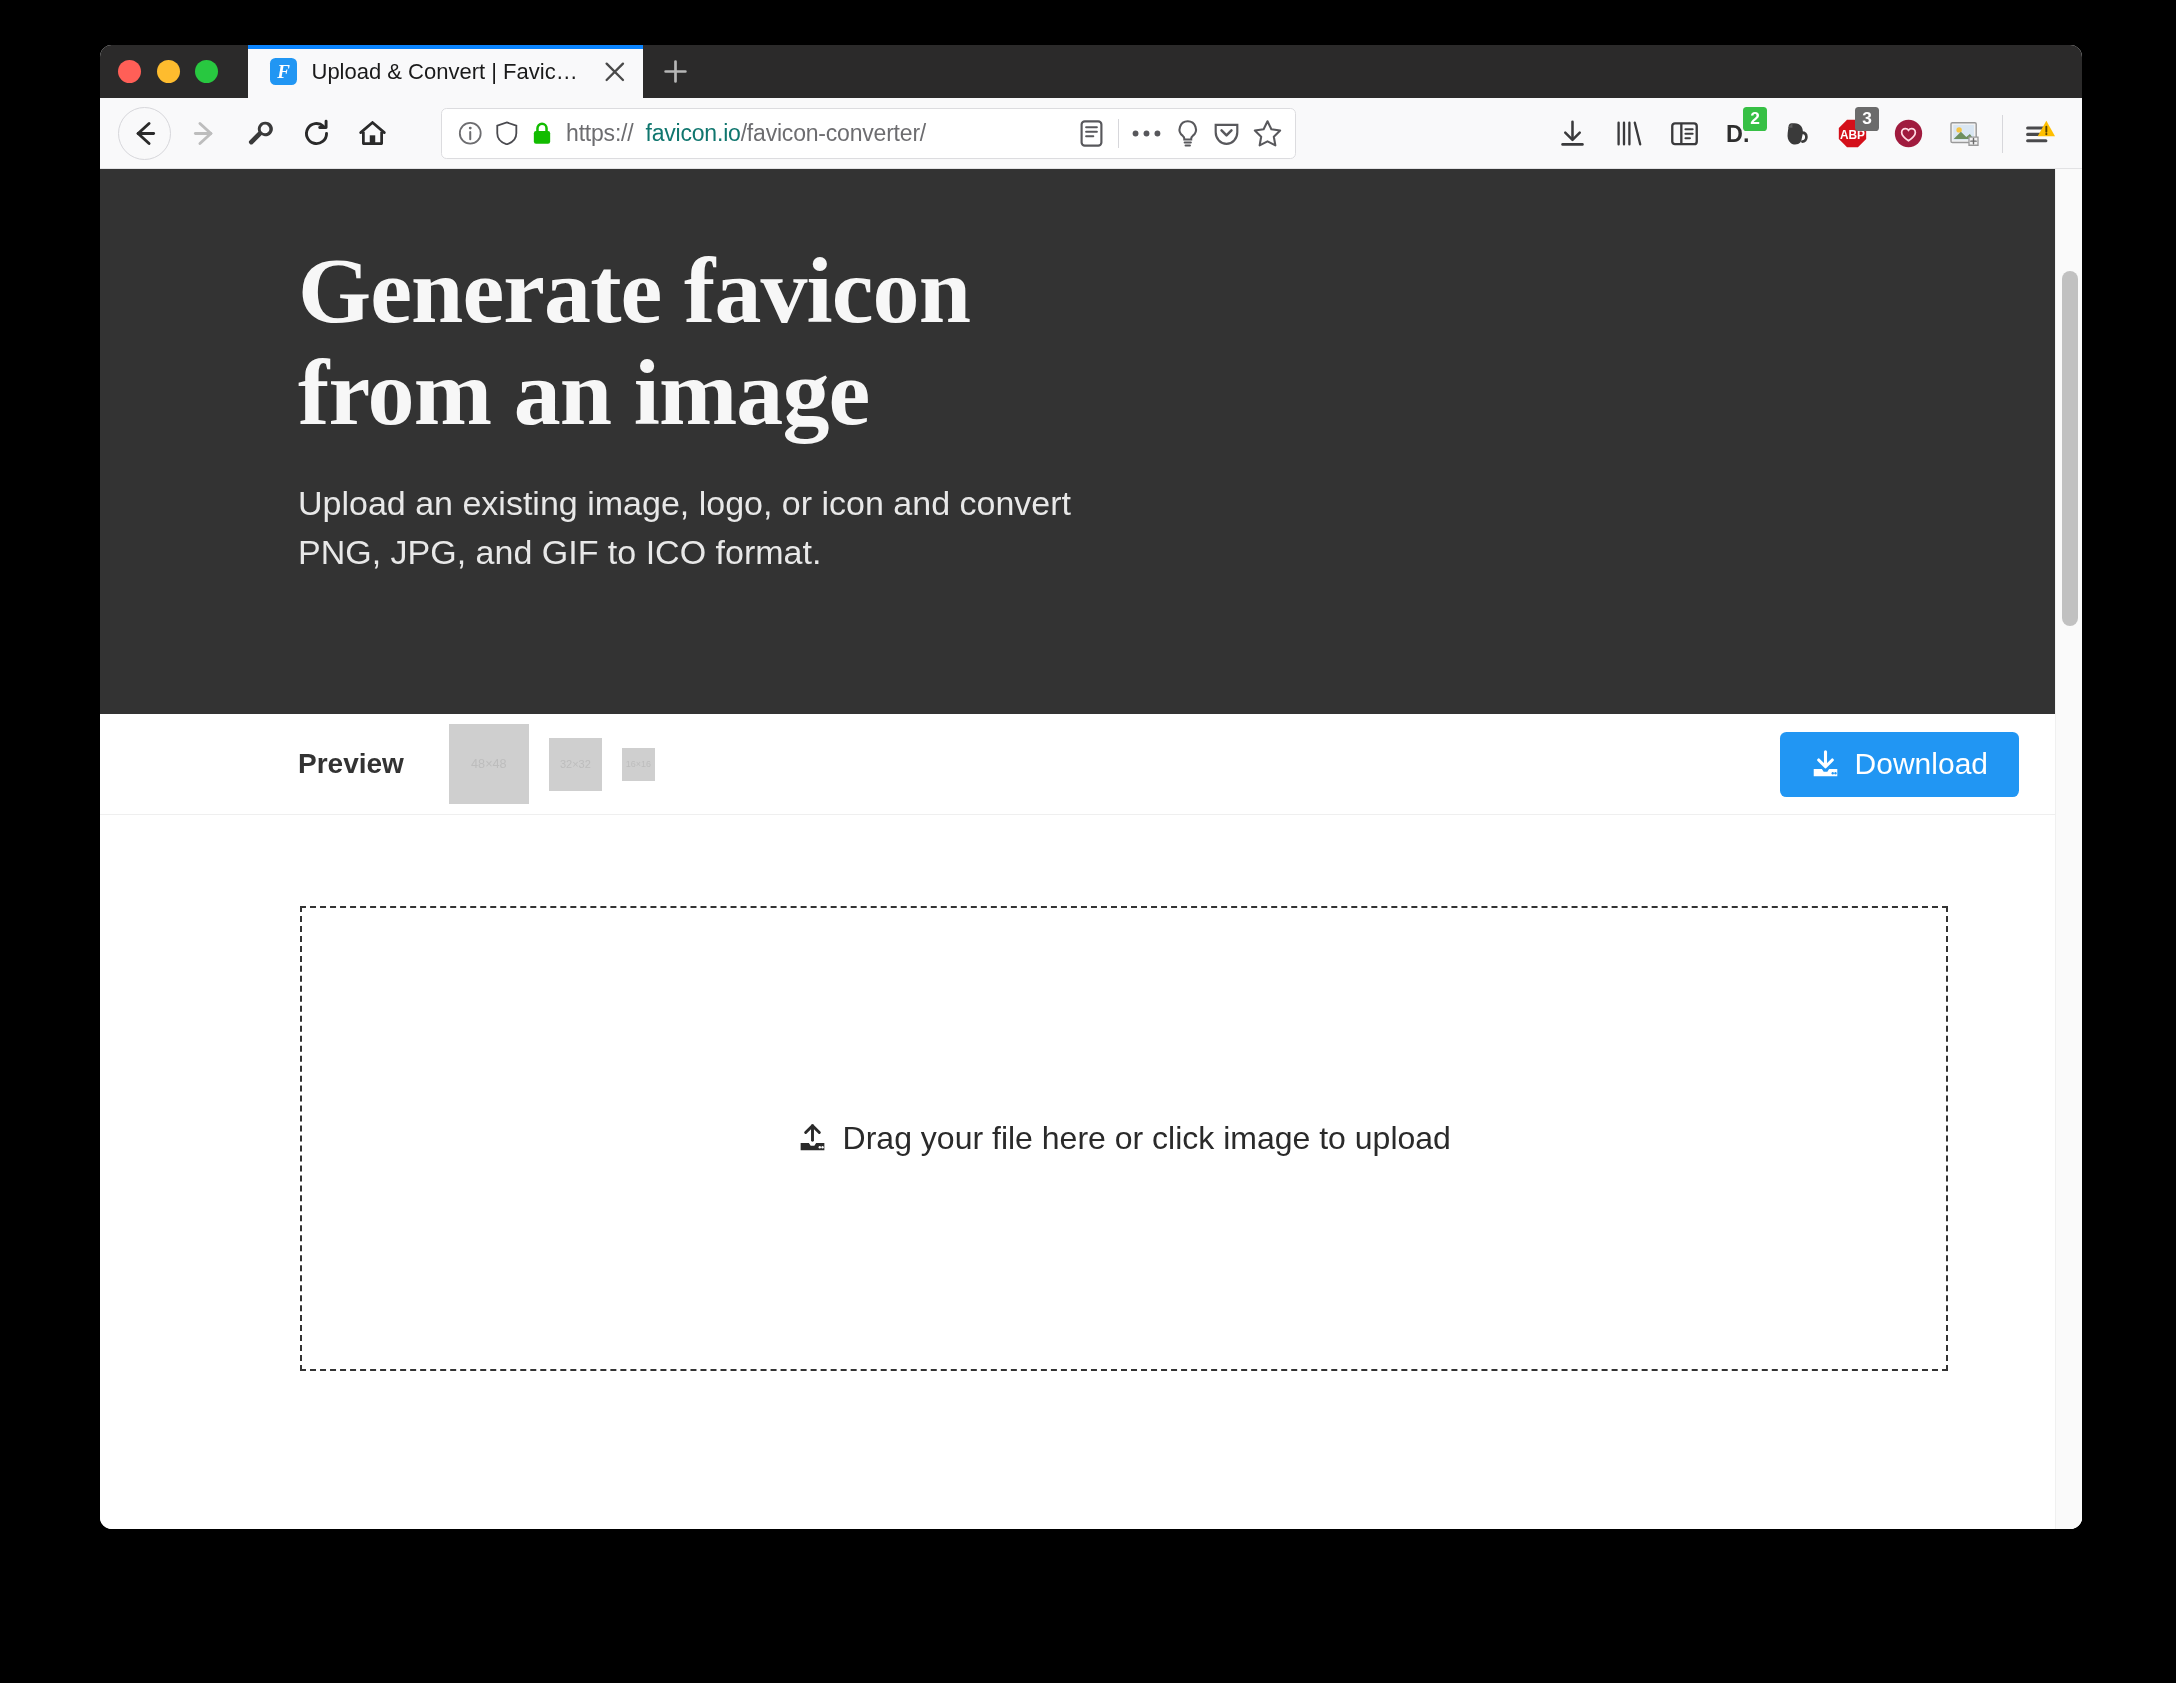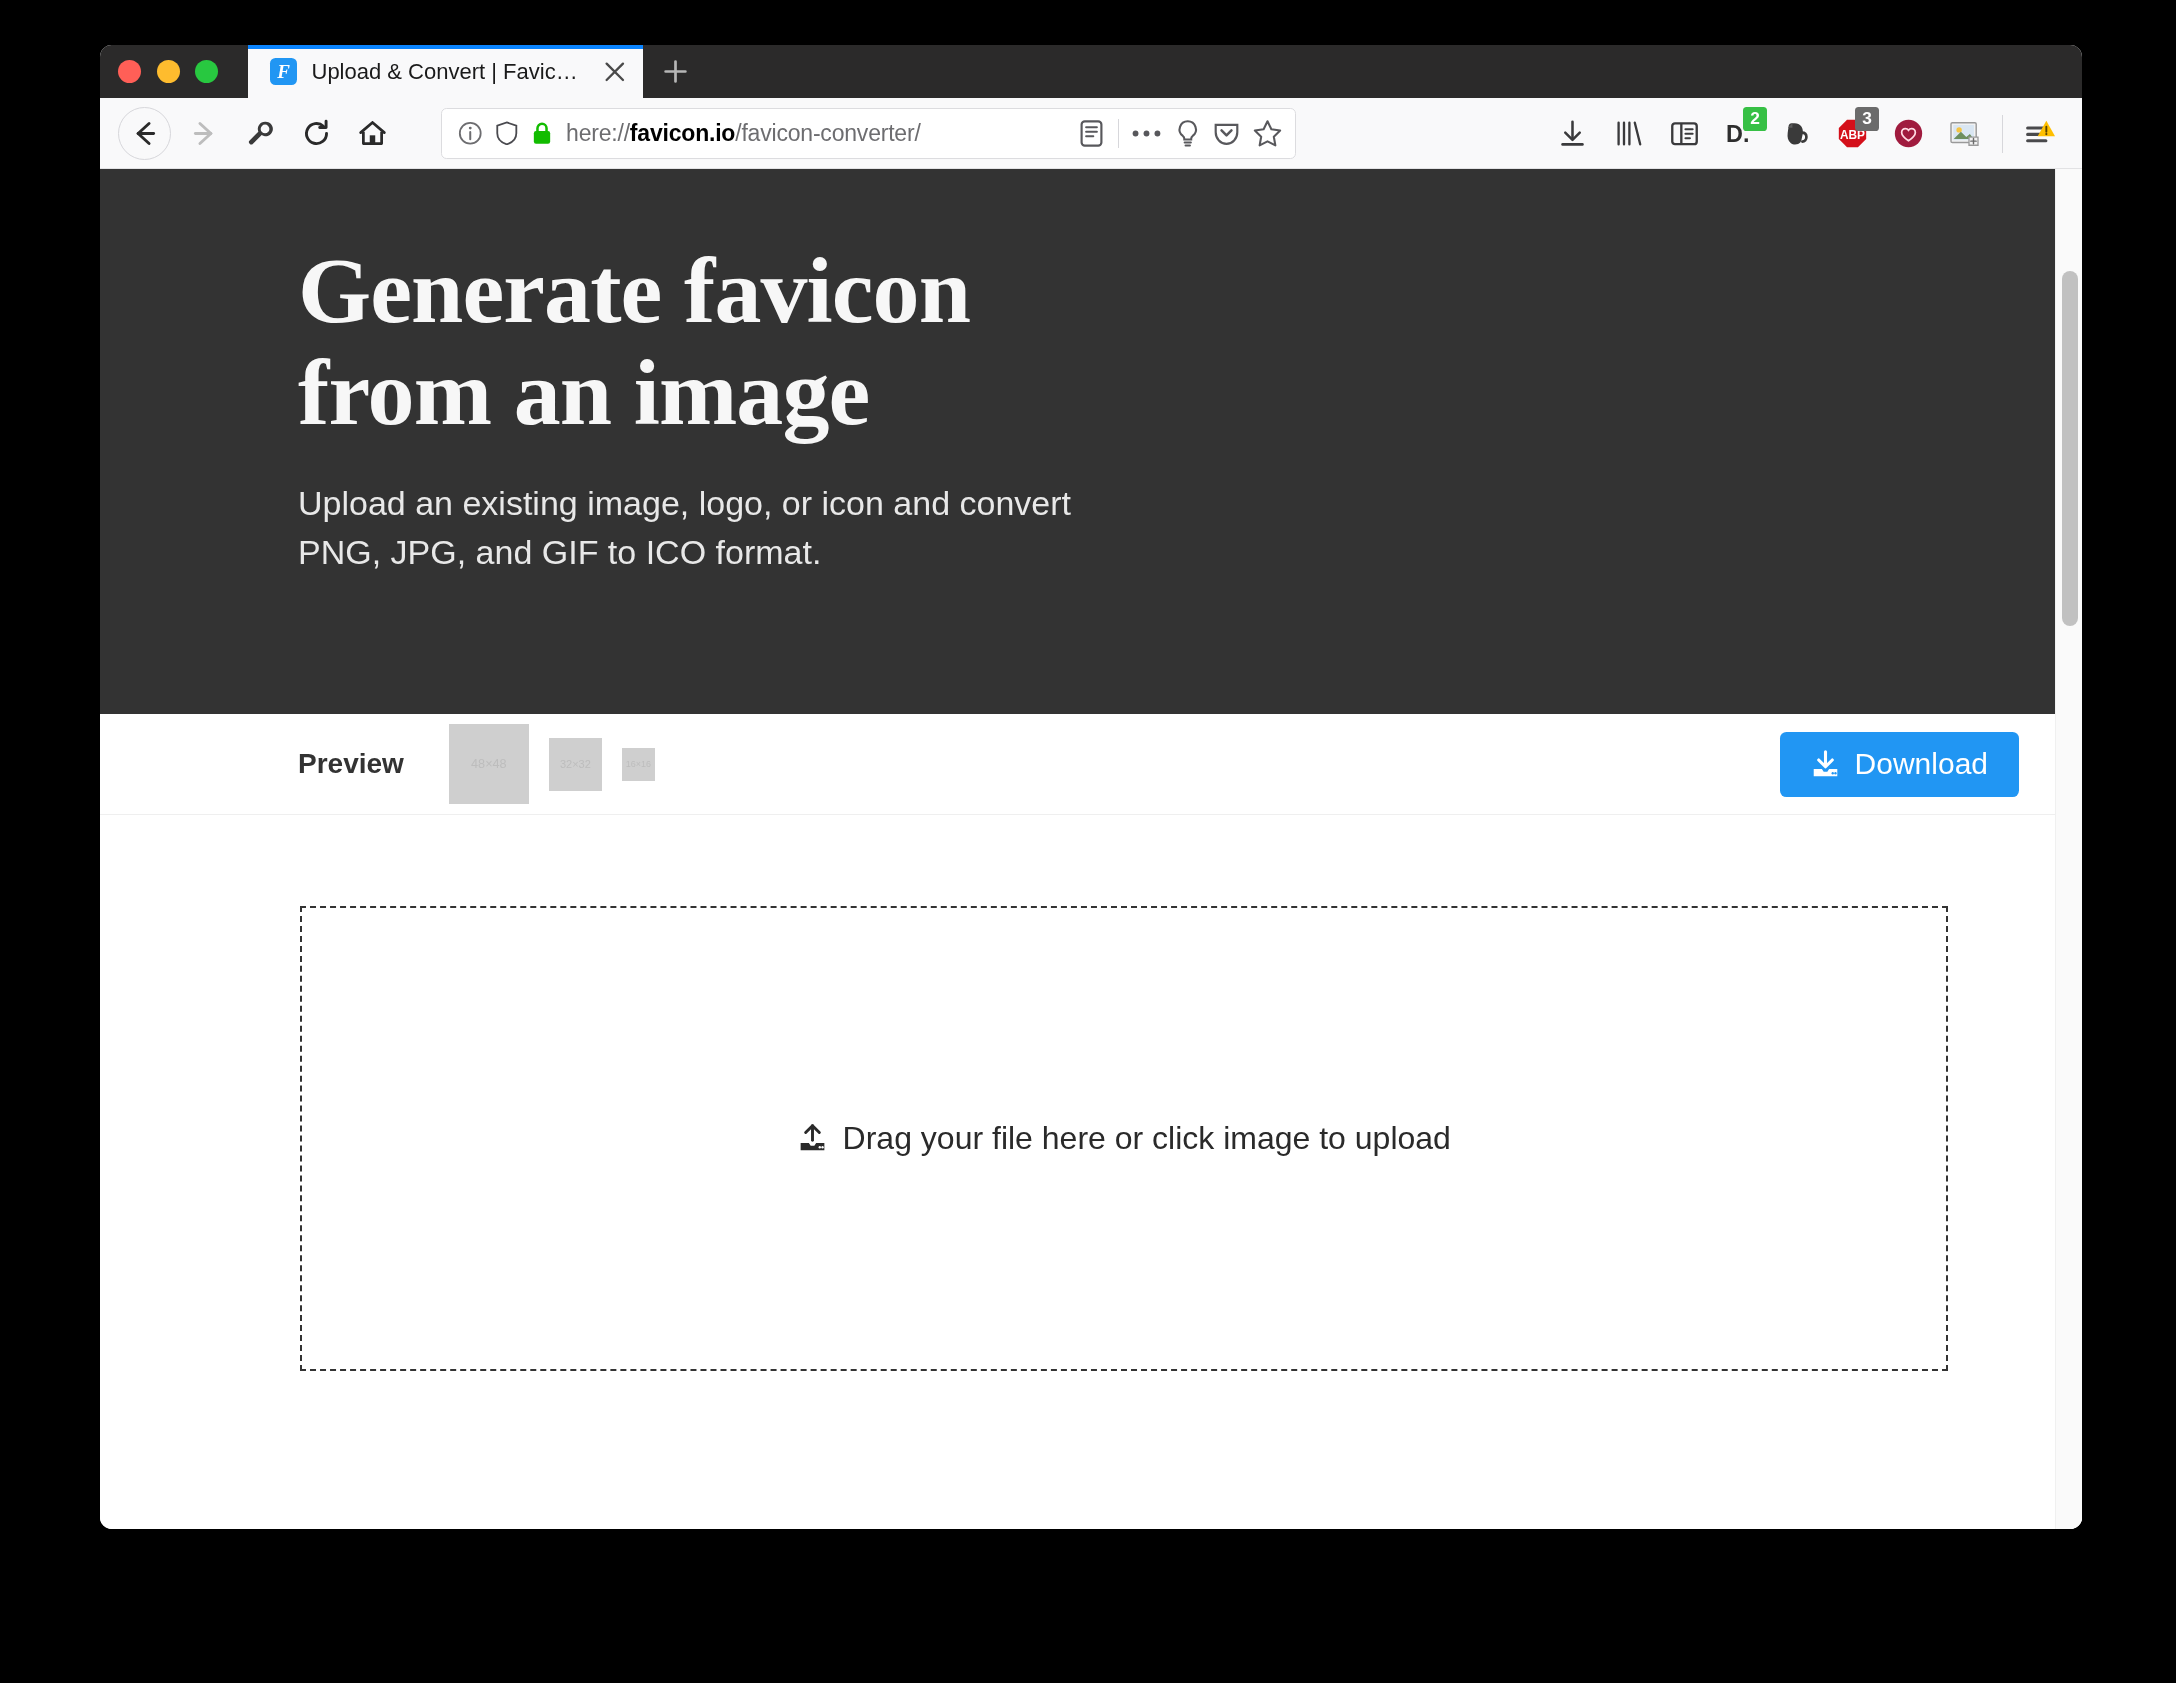--- a/index.html
+++ b/index.html
@@ -104,21 +104,21 @@
     border-radius: 5.5px;
     display: flex; align-items: center;
     padding: 0 12.7px 0 16.4px;
     gap: 12.7px;
   }
   #url-text {
     flex: 1 1 auto; font-size: 23px; white-space: nowrap;
     overflow: hidden; color: #6d6d70;
     letter-spacing: -0.2px;
   }
-  #url-text .host { color: #000000; font-weight: bold; }
+  #url-text .host { color: #0f766e; font-weight: normal; margin-left: 12px; }
   .url-sep { width: 0.9px; height: 29px; background: #d7d7db; flex: 0 0 auto; }
   .url-icon { flex: 0 0 auto; display: flex; align-items: center; justify-content: center; }
 
   
   #toolbar-right {
     position: absolute; right: 14.5px; top: 0; height: 71px;
     display: flex; align-items: center; gap: 0px;
   }
   .tb-btn {
     width: 56px; height: 56px; position: relative;
@@ -315,21 +315,21 @@
         <svg class="ico" width="23.6" height="24.5" viewBox="0 0 26 27">
           <path d="M13 1.6 L23.5 5.2 V13.5c0 6-4.4 10.3-10.5 12.2C6.9 23.8 2.5 19.5 2.5 13.5V5.2Z" stroke="#4a4a4f" stroke-width="2" fill="none"></path>
         </svg>
       </span>
       <span class="url-icon">
         <svg class="ico" width="22" height="24.5" viewBox="0 0 24 27">
           <rect x="3" y="11" width="18" height="14" rx="2.4" fill="#12bc00"></rect>
           <path d="M7 11 V8a5 5 0 0 1 10 0v3" stroke="#12bc00" stroke-width="2.8" fill="none"></path>
         </svg>
       </span>
-      <span id="url-text"><span>here://</span><span class="host">favicon.io</span><span>/favicon-converter/</span></span>
+      <span id="url-text"><span>https://</span><span class="host">favicon.io</span><span>/favicon-converter/</span></span>
 
       <span class="url-icon">
         <svg class="ico" width="27" height="29" viewBox="0 0 30 32">
           <rect x="4" y="2.5" width="22" height="27" rx="3.5" stroke="#58585c" stroke-width="2.4" fill="none"></rect>
           <path d="M9 9 H21 M9 14 H21 M9 19 H17" stroke="#58585c" stroke-width="2.2" stroke-linecap="round"></path>
         </svg>
       </span>
       <span class="url-sep"></span>
       <span class="url-icon">
         <svg class="ico" width="31" height="11" viewBox="0 0 34 12">

